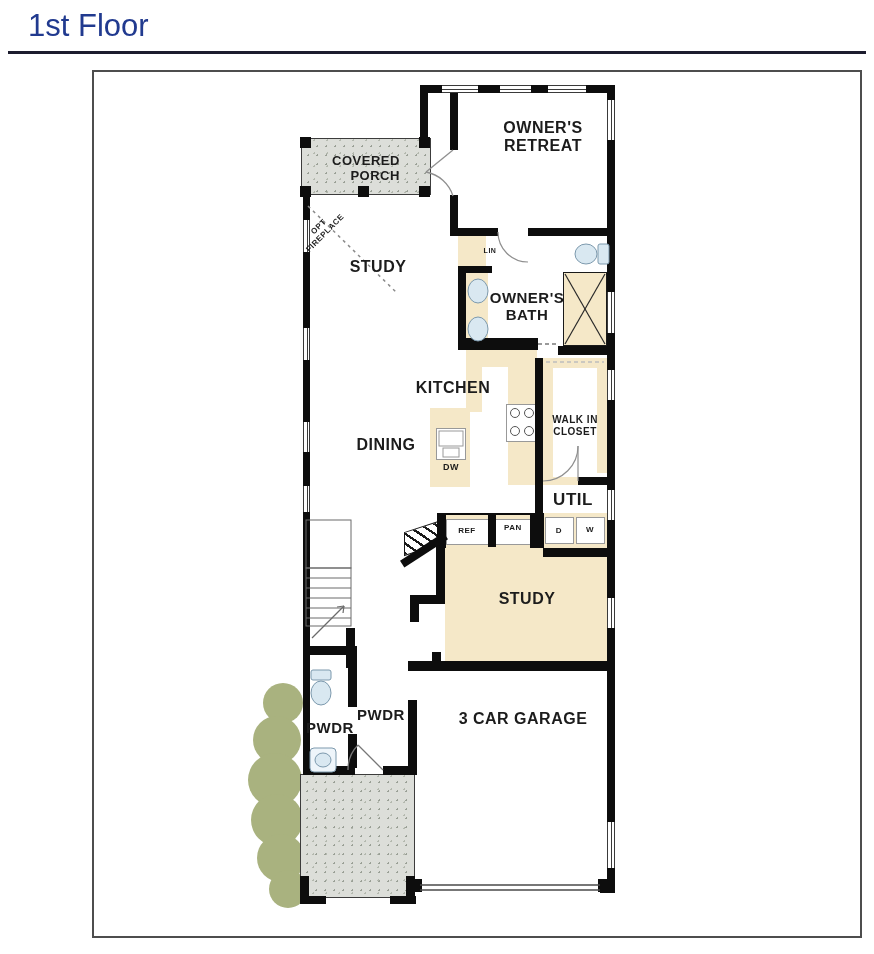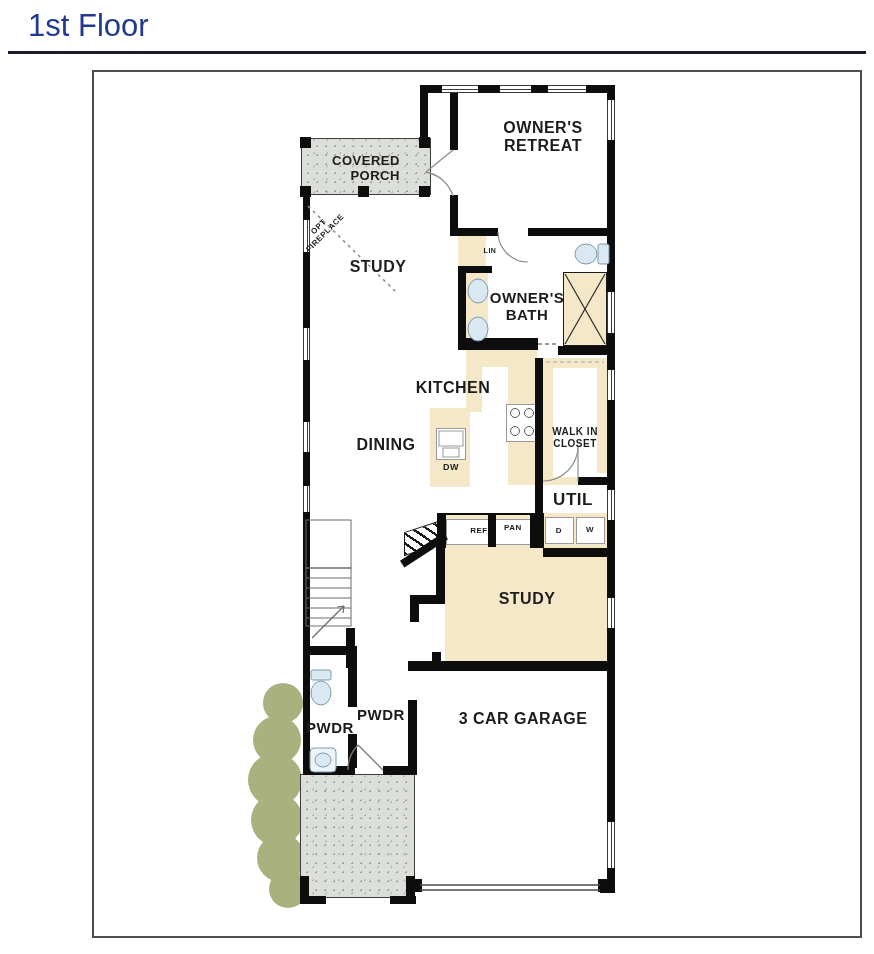--- a/index.html
+++ b/index.html
@@ -235,25 +235,25 @@
 RETREAT</div>
   <div class="lbl s8 rot45" style="left:322px;top:230px;">OPT
 FIREPLACE</div>
   <div class="lbl s16" style="left:378px;top:267px;">STUDY</div>
   <div class="lbl s7" style="left:490px;top:251px;">LIN</div>
   <div class="lbl s15" style="left:527px;top:306px;">OWNER'S
 BATH</div>
   <div class="lbl s16" style="left:445px;top:388px;margin-left:8px;">KITCHEN</div>
   <div class="lbl s16" style="left:386px;top:445px;">DINING</div>
   <div class="lbl s9" style="left:451px;top:467px;">DW</div>
-  <div class="lbl s10" style="left:575px;top:425px;margin-top:12px;">WALK IN
+  <div class="lbl s10" style="left:575px;top:425px;">WALK IN
 CLOSET</div>
   <div class="lbl s17" style="left:573px;top:500px;">UTIL</div>
   <div class="lbl s8" style="left:559px;top:531px;">D</div>
   <div class="lbl s8" style="left:590px;top:530px;">W</div>
-  <div class="lbl s8" style="left:479px;top:531px;">REF</div>
+  <div class="lbl s8" style="left:467px;top:531px;">REF</div>
   <div class="lbl s8" style="left:513px;top:528px;">PAN</div>
   <div class="lbl s16" style="left:527px;top:599px;">STUDY</div>
   <div class="lbl s15" style="left:330px;top:728px;">PWDR</div>
   <div class="lbl s15" style="left:381px;top:715px;">PWDR</div>
   <div class="lbl s16" style="left:523px;top:719px;">3 CAR GARAGE</div>
 
 </div>
 
 </body></html>

